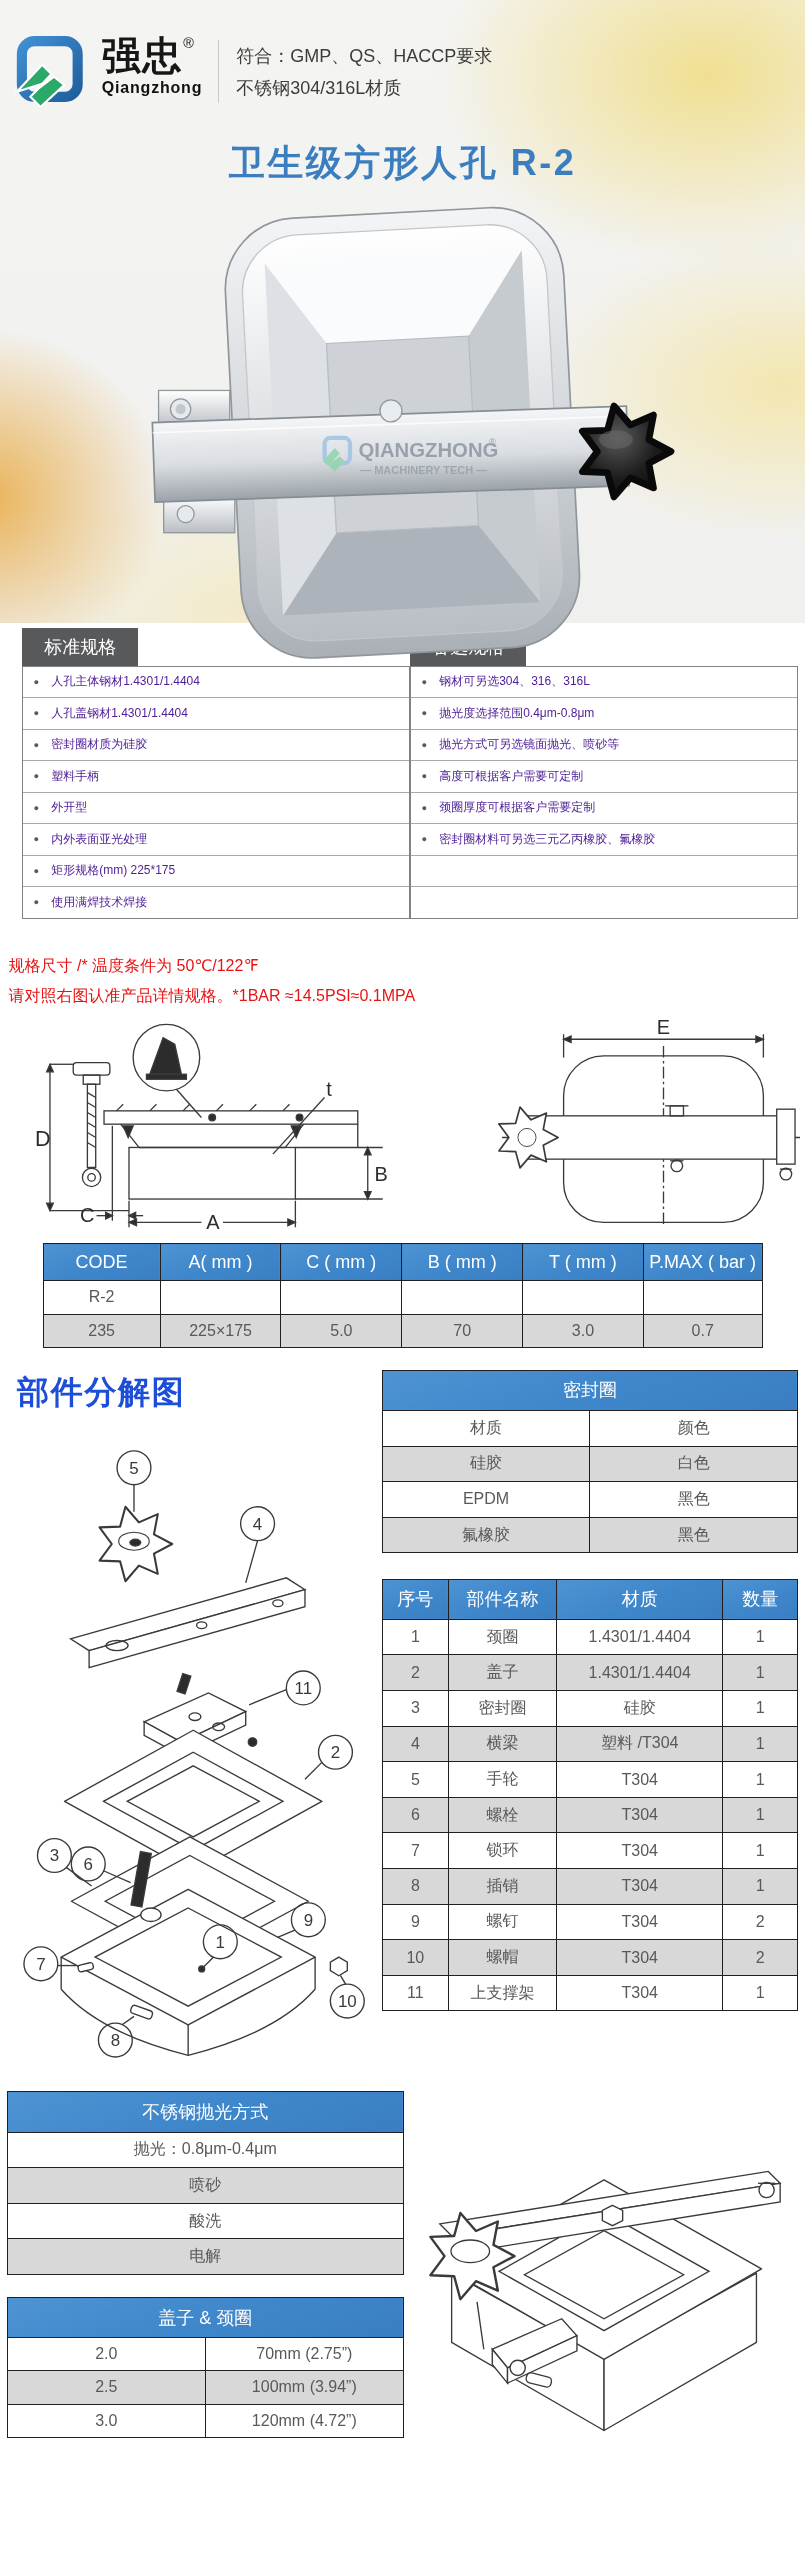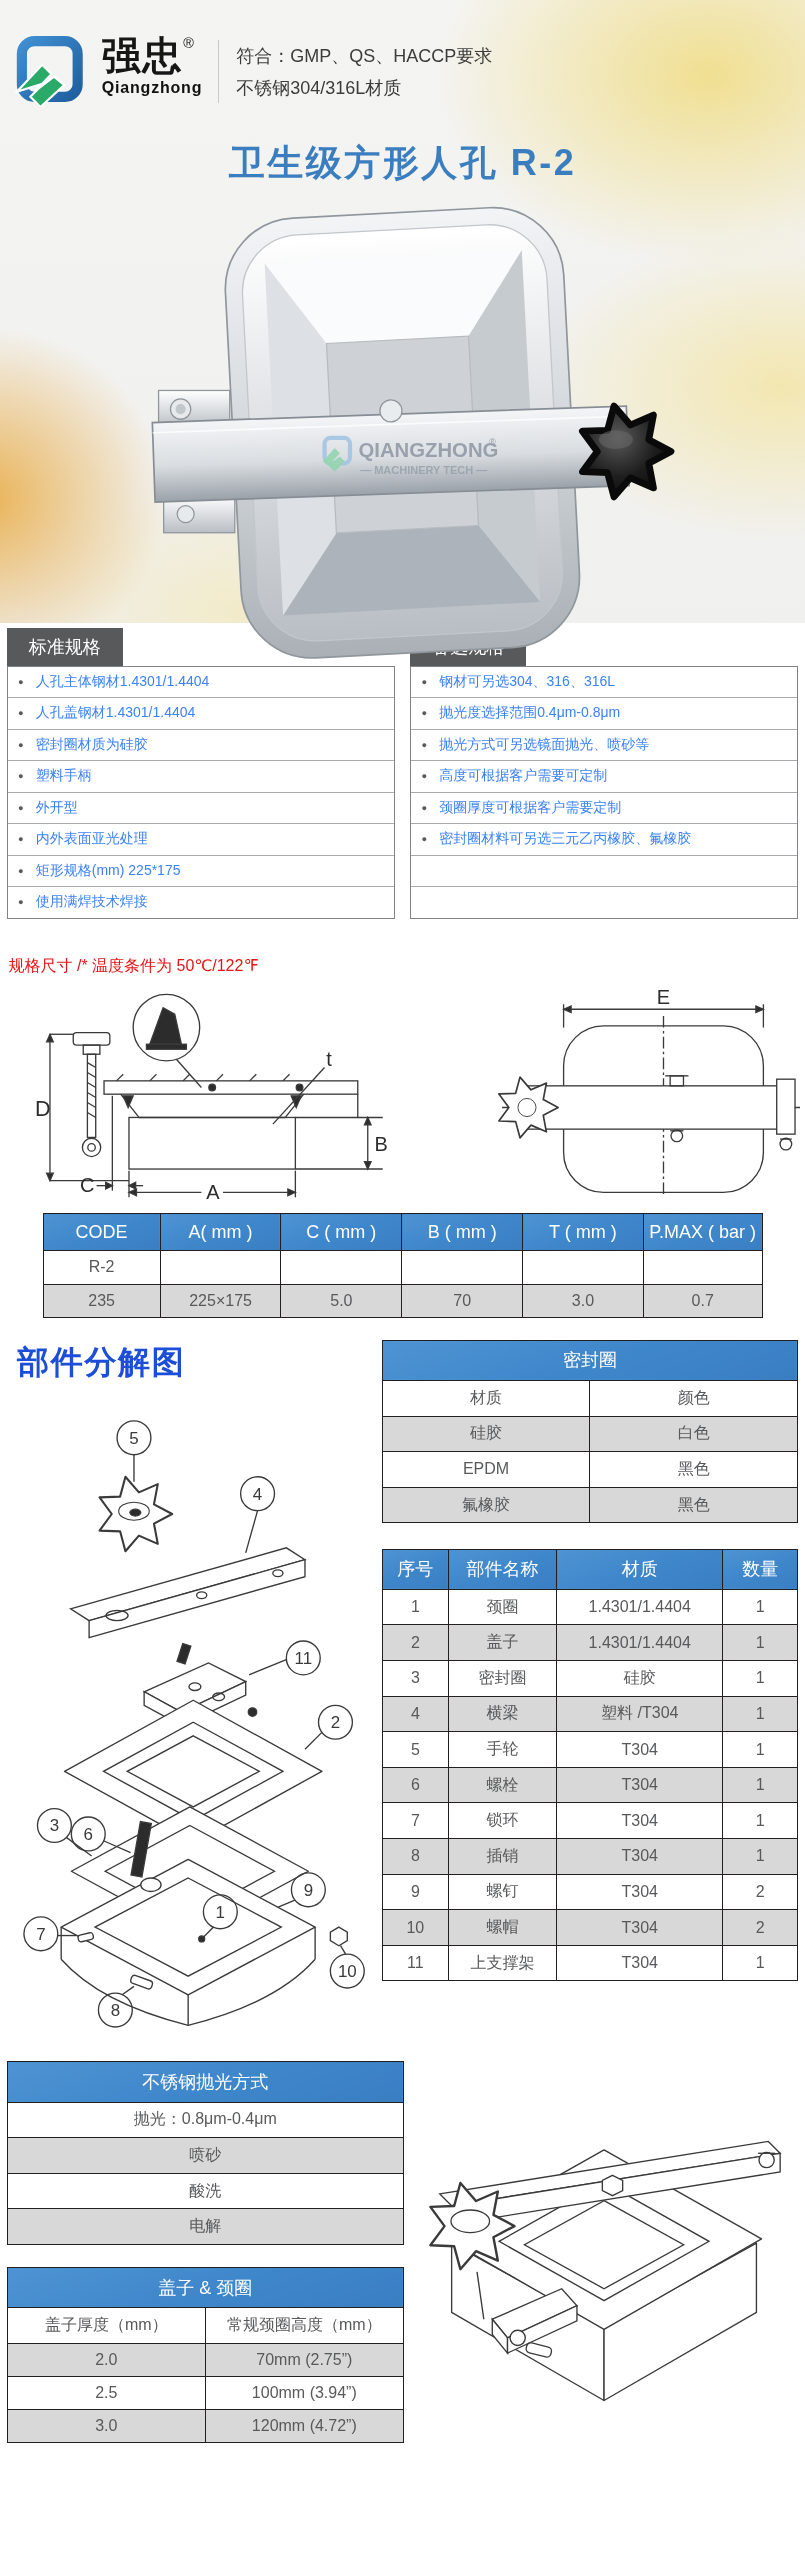--- a/index.html
+++ b/index.html
@@ -19,28 +19,28 @@
   .logo-txt{margin-left:8.5px;line-height:1;}
   .logo-cn{font-size:39px;font-weight:bold;color:#161616;letter-spacing:1.7px;}
   .logo-reg{font-size:14.4px;vertical-align:top;color:#161616;}
   .logo-en{font-size:16px;font-weight:bold;color:#111;margin-top:5.1px;letter-spacing:0.8px;}
   .hdr-div{width:1.7px;height:63px;background:#c8c9cb;margin:0 17px 0 15.3px;}
   .taglines{font-size:18px;color:#3c3c3c;line-height:32px;}
   .page-title{margin-top:32px;text-align:center;font-size:36px;font-weight:bold;color:#3b7ec0;letter-spacing:2.5px;}
   .render-wrap{margin-top:8.5px;display:flex;justify-content:center;}
 
   
-  .specs-row{display:flex;justify-content:space-between;padding:5.1px 6.8px 0 6.8px;}
+  .specs-row{display:flex;justify-content:flex-end;padding:5.1px 6.8px 0 6.8px;}
   .spec-col{width:388px;}
   .spec-tab{display:inline-block;background:#58595b;color:#fff;font-size:18px;padding:6.8px 22px;}
   .spec-box{border:1.7px solid #808285;background:#fff;}
   .spec-item{display:flex;align-items:center;min-height:30.5px;border-bottom:0.8px solid #a7a9ac;padding:0 10.2px;}
   .spec-item:last-child{border-bottom:none;}
   .bullet{font-size:9.3px;color:#58595b;margin-right:7.6px;width:10.2px;}
-  .spec-text{font-size:14px;color:#3b82f6;}
+  .spec-text{font-size:12px;color:#4c1d95;}
 
   
   .notes{margin:32px 0 0 8.5px;color:#e81414;font-size:16px;line-height:30px;}
 
   
   .drawings{display:flex;align-items:flex-start;margin-top:8.5px;}
   .draw-left{margin-left:25.4px;}
   .draw-right{margin-left:39px;}
 
   
@@ -240,20 +240,21 @@
           <div class="spec-item">
             <span class="bullet"></span>
             <span class="spec-text"></span>
           </div>
         </div>
     </div>
   </div>
 
   <div class="notes">
     <div>规格尺寸 /* 温度条件为 50℃/122℉</div>
+    <div>请对照右图认准产品详情规格。*1BAR ≈14.5PSI≈0.1MPA</div>
   </div>
 
   <div class="drawings">
     <svg class="draw-left" width="441" height="212" viewBox="0 0 520 250">
       <g class="lineart">
 
         <circle cx="170" cy="44" r="40"></circle>
         <path d="M150,64 L166,20 L180,28 L188,64 Z" fill="#2c2c2c"></path>
         <rect x="146" y="64" width="48" height="6" fill="#2c2c2c"></rect>
         <line x1="182" y1="82" x2="212" y2="116"></line>
@@ -625,24 +626,20 @@
             <col style="width:50%">
             <col>
           </colgroup>
         <thead>
             <tr>
               <th colspan="2">盖子 &amp; 颈圈</th>
             </tr>
           </thead>
         <tbody>
             <tr>
-              <td>盖子厚度（mm）</td>
-              <td>常规颈圈高度（mm）</td>
-            </tr>
-            <tr>
               <td>2.0</td>
               <td>70mm (2.75”)</td>
             </tr>
             <tr>
               <td>2.5</td>
               <td>100mm (3.94”)</td>
             </tr>
             <tr>
               <td>3.0</td>
               <td>120mm (4.72”)</td>

